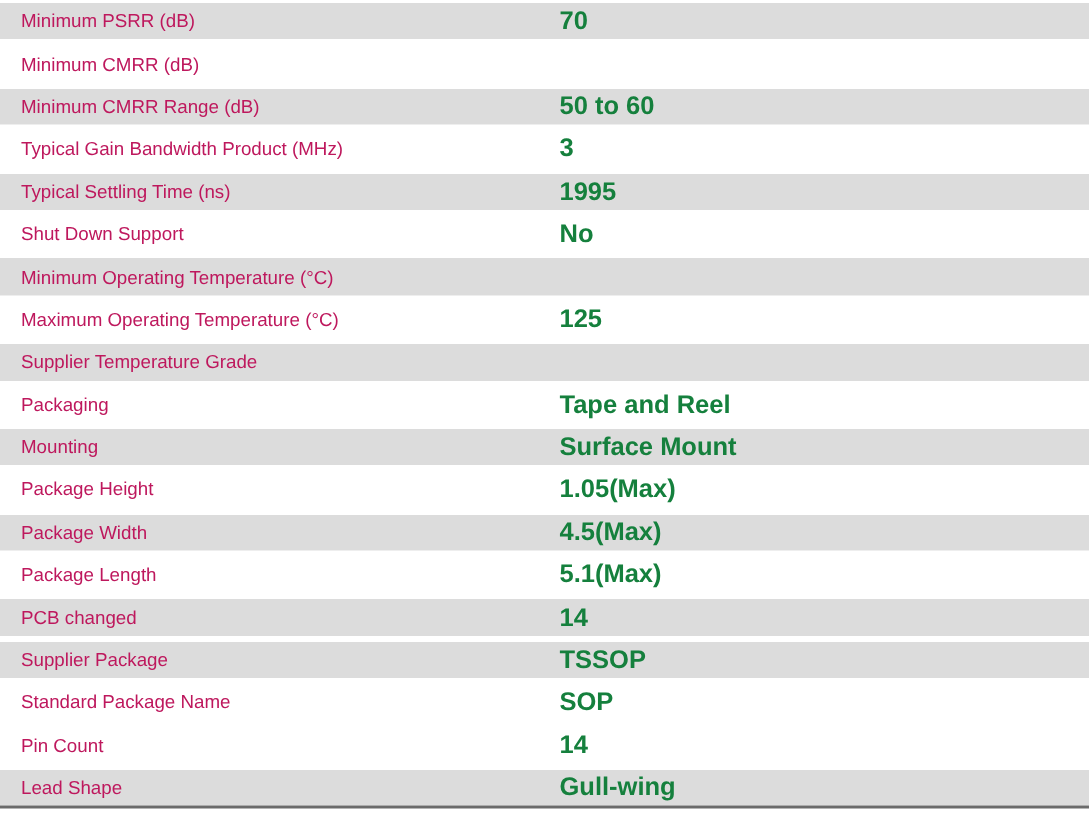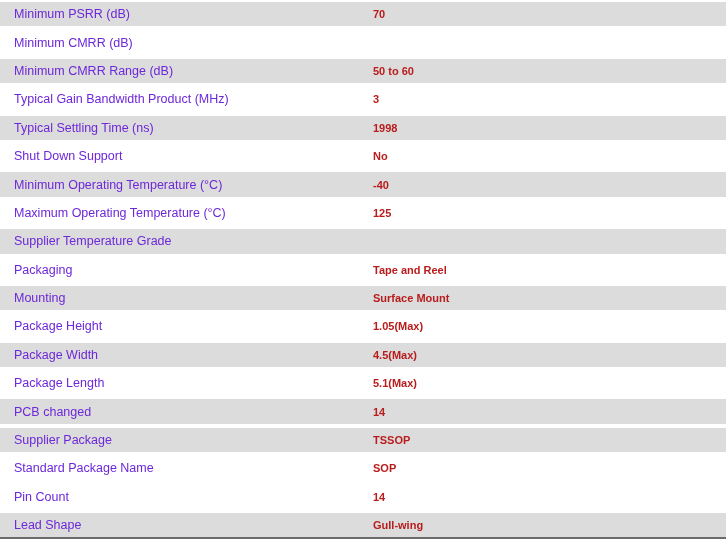--- a/index.html
+++ b/index.html
@@ -27,30 +27,30 @@
   }
   .row.odd {
     background-color: #dcdcdc;
   }
   .cell-label {
     flex: 0 0 373px;
     box-sizing: border-box;
     padding-left: 14px;
     font-size: 12.5px;
     font-weight: 400;
-    color: #6d28d9;
+    color: #be185d;
     white-space: nowrap;
     overflow: hidden;
   }
   .cell-value {
     flex: 1 1 auto;
     box-sizing: border-box;
-    font-size: 11px;
+    font-size: 17px;
     font-weight: 700;
-    color: #b91c1c;
+    color: #15803d;
     white-space: nowrap;
     overflow: hidden;
   }
   .bottom-rule {
     height: 2px;
     width: 726px;
     background: #6b6b6b;
     margin-top: -2px;
   }
 </style>
@@ -69,29 +69,28 @@
   <div class="row odd">
     <div class="cell-label">Minimum CMRR Range (dB)</div>
     <div class="cell-value">50 to 60</div>
   </div>
   <div class="row">
     <div class="cell-label">Typical Gain Bandwidth Product (MHz)</div>
     <div class="cell-value">3</div>
   </div>
   <div class="row odd">
     <div class="cell-label">Typical Settling Time (ns)</div>
-    <div class="cell-value">1998</div>
+    <div class="cell-value">1995</div>
   </div>
   <div class="row">
     <div class="cell-label">Shut Down Support</div>
     <div class="cell-value">No</div>
   </div>
   <div class="row odd">
     <div class="cell-label">Minimum Operating Temperature (°C)</div>
-    <div class="cell-value">-40</div>
   </div>
   <div class="row">
     <div class="cell-label">Maximum Operating Temperature (°C)</div>
     <div class="cell-value">125</div>
   </div>
   <div class="row odd">
     <div class="cell-label">Supplier Temperature Grade</div>
   </div>
   <div class="row">
     <div class="cell-label">Packaging</div>

